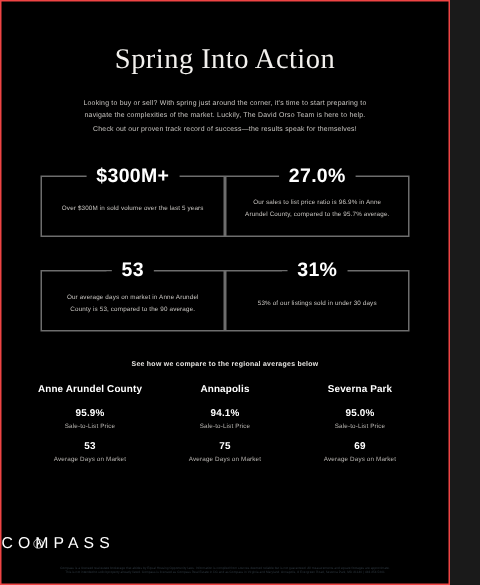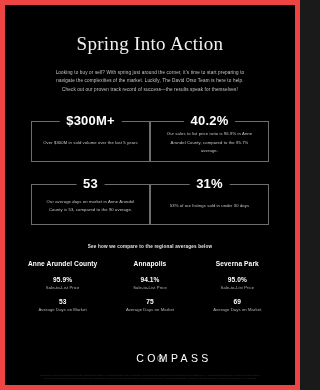--- a/index.html
+++ b/index.html
@@ -14,21 +14,21 @@
   body {
     font-family: "Liberation Sans", sans-serif;
     -webkit-font-smoothing: antialiased;
   }
 
   .page {
     position: relative;
     width: 300px;
     height: 390px;
     background: #000000;
-    border: 5px solid #ef4444;
+    border: 1px solid #ef4444;
     overflow: hidden;
   }
 
   
   .title {
     font-family: "Liberation Serif", serif;
     color: #f2f0ed;
     font-size: 19px;
     font-weight: 400;
     text-align: center;
@@ -150,21 +150,21 @@
 
   
   .footer {
     position: absolute;
     left: 0; right: 0; bottom: 0;
   }
 
   .logo-wrap {
     display: flex;
     align-items: center;
-    justify-content: center;
+    justify-content: flex-start;
     gap: 1.5px;
     margin-bottom: 10px;
     margin-top: 44px;
   }
 
   .logo-text {
     color: #ffffff;
     font-size: 10.5px;
     font-weight: 400;
     letter-spacing: 3.4px;
@@ -202,21 +202,21 @@
         </div>
       <div class="stat-value">$300M+</div>
       <div class="stat-caption">Over $300M in sold volume over the last 5 years</div>
     </div>
 
     <div class="stat-box">
       <div class="stat-frame" style="--gap: 31px;">
           <i style="position: absolute; top: -0.6px; height: 0.6px; background: rgb(0, 0, 0); width: 27px; left: 31px;"></i>
           <i style="position: absolute; top: -0.6px; height: 0.6px; background: rgb(0, 0, 0); width: 27px; left: 57px;"></i>
         </div>
-      <div class="stat-value">40.2%</div>
+      <div class="stat-value">27.0%</div>
       <div class="stat-caption">Our sales to list price ratio is 96.9% in Anne Arundel County, compared to the 95.7% average.</div>
     </div>
 
     <div class="stat-box">
       <div class="stat-frame" style="--gap: 42.5px;">
           <i style="position: absolute; top: -0.6px; height: 0.6px; background: rgb(0, 0, 0); width: 15.5px; left: 42.5px;"></i>
           <i style="position: absolute; top: -0.6px; height: 0.6px; background: rgb(0, 0, 0); width: 15.5px; left: 57px;"></i>
         </div>
       <div class="stat-value">53</div>
       <div class="stat-caption">Our average days on market in Anne Arundel County is 53, compared to the 90 average.</div>

